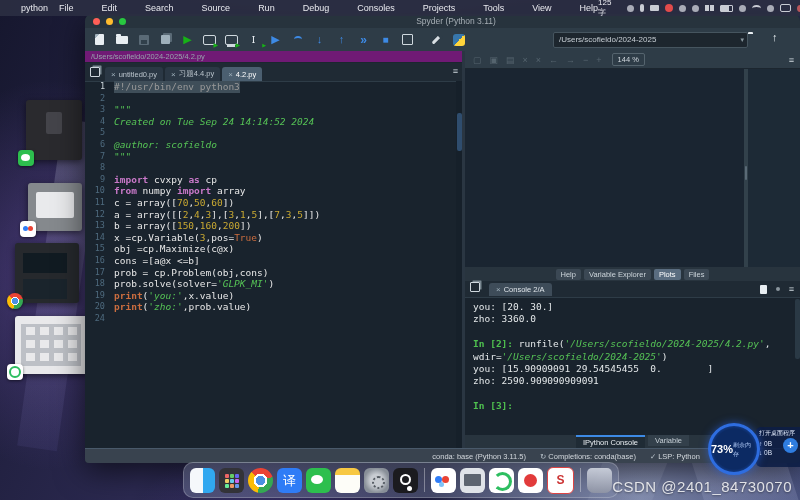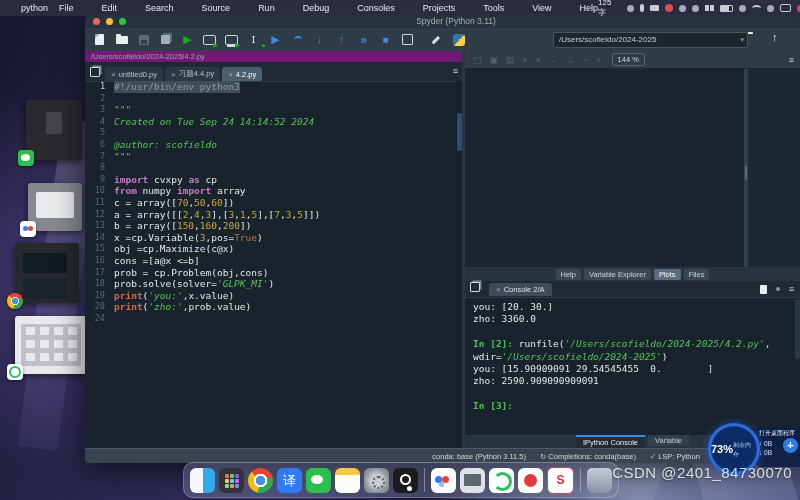--- a/index.html
+++ b/index.html
@@ -189,21 +189,21 @@
     background:radial-gradient(circle,#0c2a63 0 62%,#123a85 72%);border:3px solid #2e6de0;box-shadow:0 0 8px rgba(40,100,230,.6);
     display:flex;align-items:center;justify-content:center;color:#fff;}
   .mempct{font-size:11px;font-weight:bold;}
   .memlbl{font-size:6px;color:#aac4f0;margin-top:1px;}
   .mempanel{position:absolute;left:756px;top:427px;width:42px;height:36px;background:rgba(12,30,70,.88);border-radius:5px;z-index:49;
     color:#dfe8fa;padding:2px 3px;}
   .mptitle{font-size:6px;white-space:nowrap;}
   .mprow{font-size:6.5px;margin-top:2px;}
   .memplus{position:absolute;left:783px;top:438px;width:15px;height:15px;border-radius:50%;background:#2f7de0;color:#fff;z-index:51;
     font-size:11px;line-height:14px;text-align:center;font-weight:bold;}
-  .watermark{position:absolute;right:8px;bottom:19px;z-index:60;color:rgba(255,255,255,.82);font-size:15px;letter-spacing:.5px;text-shadow:0 1px 2px rgba(0,0,0,.4);}
+  .watermark{position:absolute;right:8px;bottom:5px;z-index:60;color:rgba(255,255,255,.82);font-size:15px;letter-spacing:.5px;text-shadow:0 1px 2px rgba(0,0,0,.4);}
 </style>
 </head>
 <body>
 
 <div class="screen">
   <div class="shard s1"></div>
   <div class="shard s2"></div>
   <div class="shard s3"></div>
 
   <div class="menubar">

